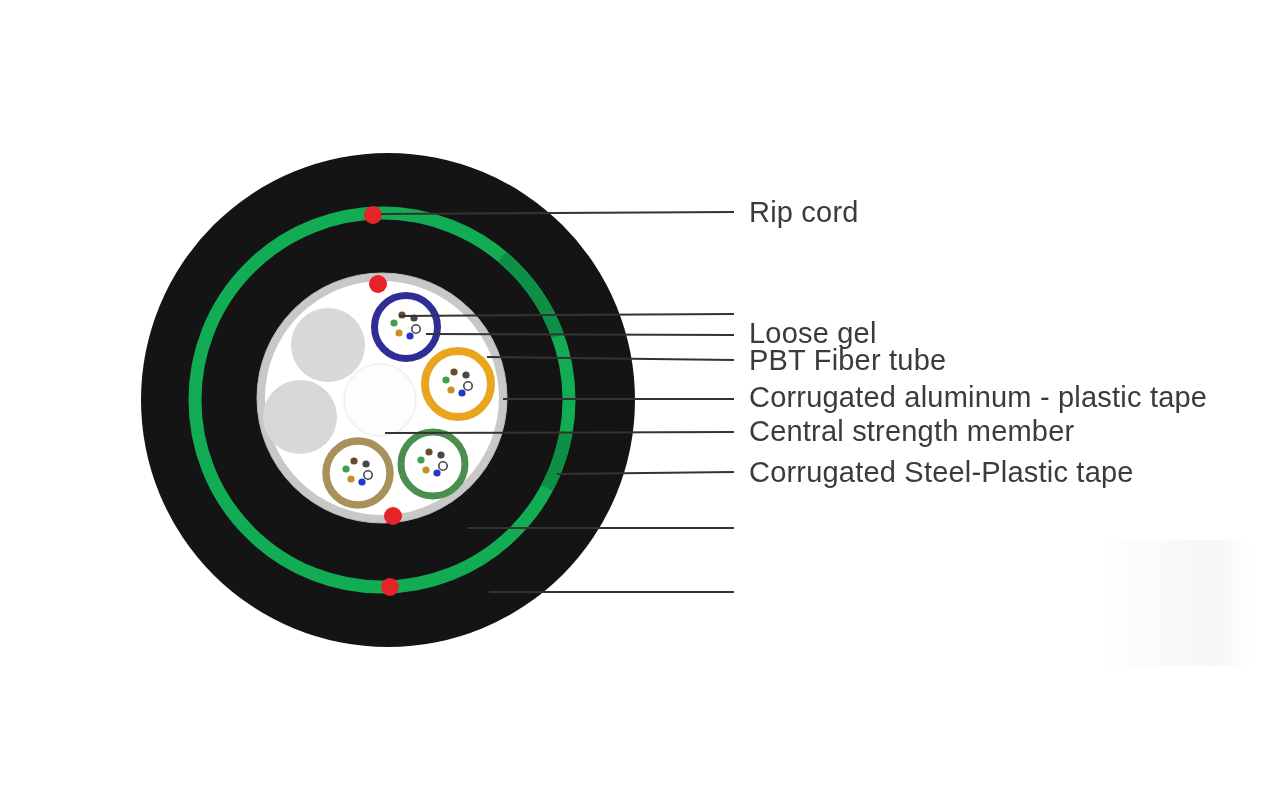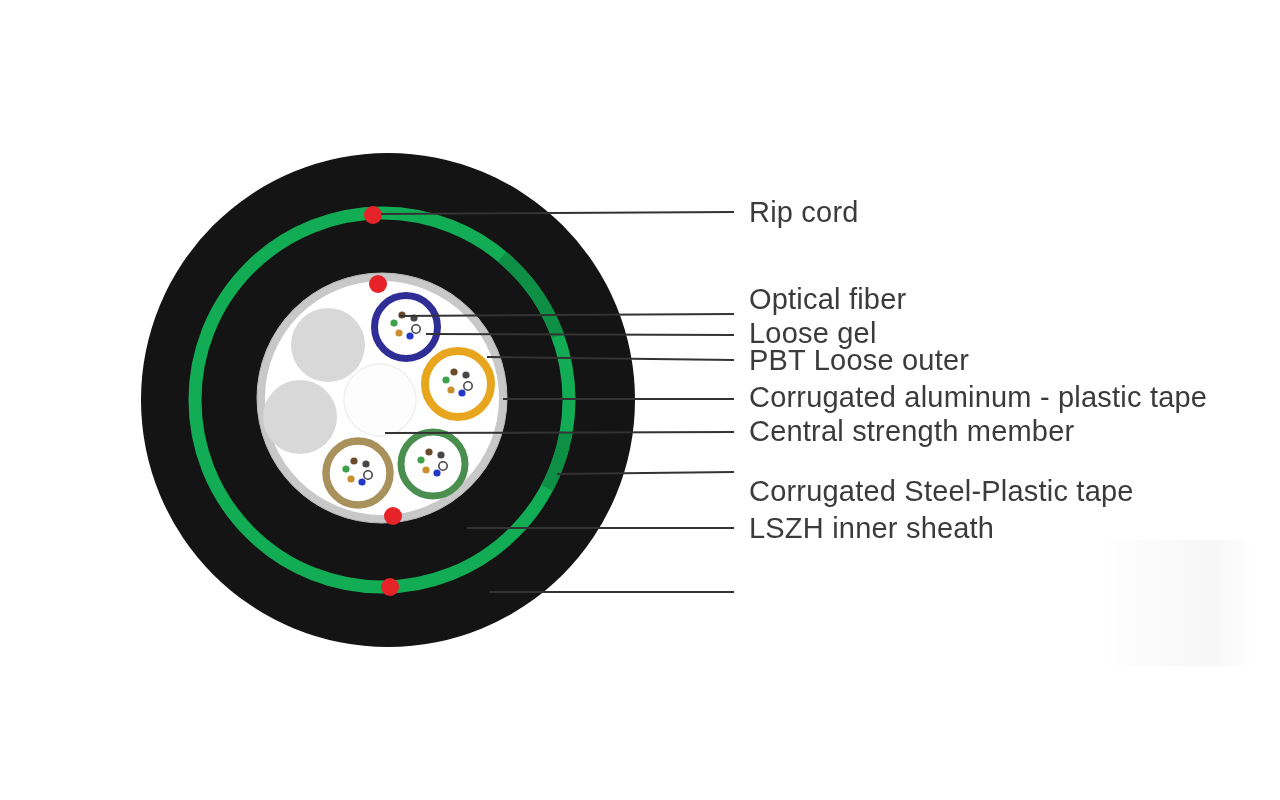--- a/index.html
+++ b/index.html
@@ -99,22 +99,20 @@
       <line x1="487" y1="357" x2="734" y2="360" stroke="#333333"></line>
       <line x1="503" y1="399" x2="734" y2="399" stroke="#333333"></line>
       <line x1="385" y1="433" x2="734" y2="432" stroke="#333333"></line>
       <line x1="557" y1="474" x2="734" y2="472" stroke="#333333"></line>
       <line x1="467" y1="528" x2="734" y2="528" stroke="#333333"></line>
       <line x1="489" y1="592" x2="734" y2="592" stroke="#333333"></line>
     </g>
   </svg>
 
   <div class="label" style="top:213px">Rip cord</div>
-  <div class="label" style="top:300px">Optical fiber</div>
   <div class="label" style="top:334px">Loose gel</div>
-  <div class="label" style="top:361px">PBT Loose outer</div>
+  <div class="label" style="top:361px">PBT Fiber tube</div>
   <div class="label" style="top:432px">Central strength member</div>
   <div class="label" style="top:398px">Corrugated aluminum - plastic tape</div>
-  <div class="label" style="top:492px">Corrugated Steel-Plastic tape</div>
-  <div class="label" style="top:529px">LSZH inner sheath</div>
+  <div class="label" style="top:473px">Corrugated Steel-Plastic tape</div>
 
   <div class="edge-shade"></div>
 </div>
 
 </body></html>

